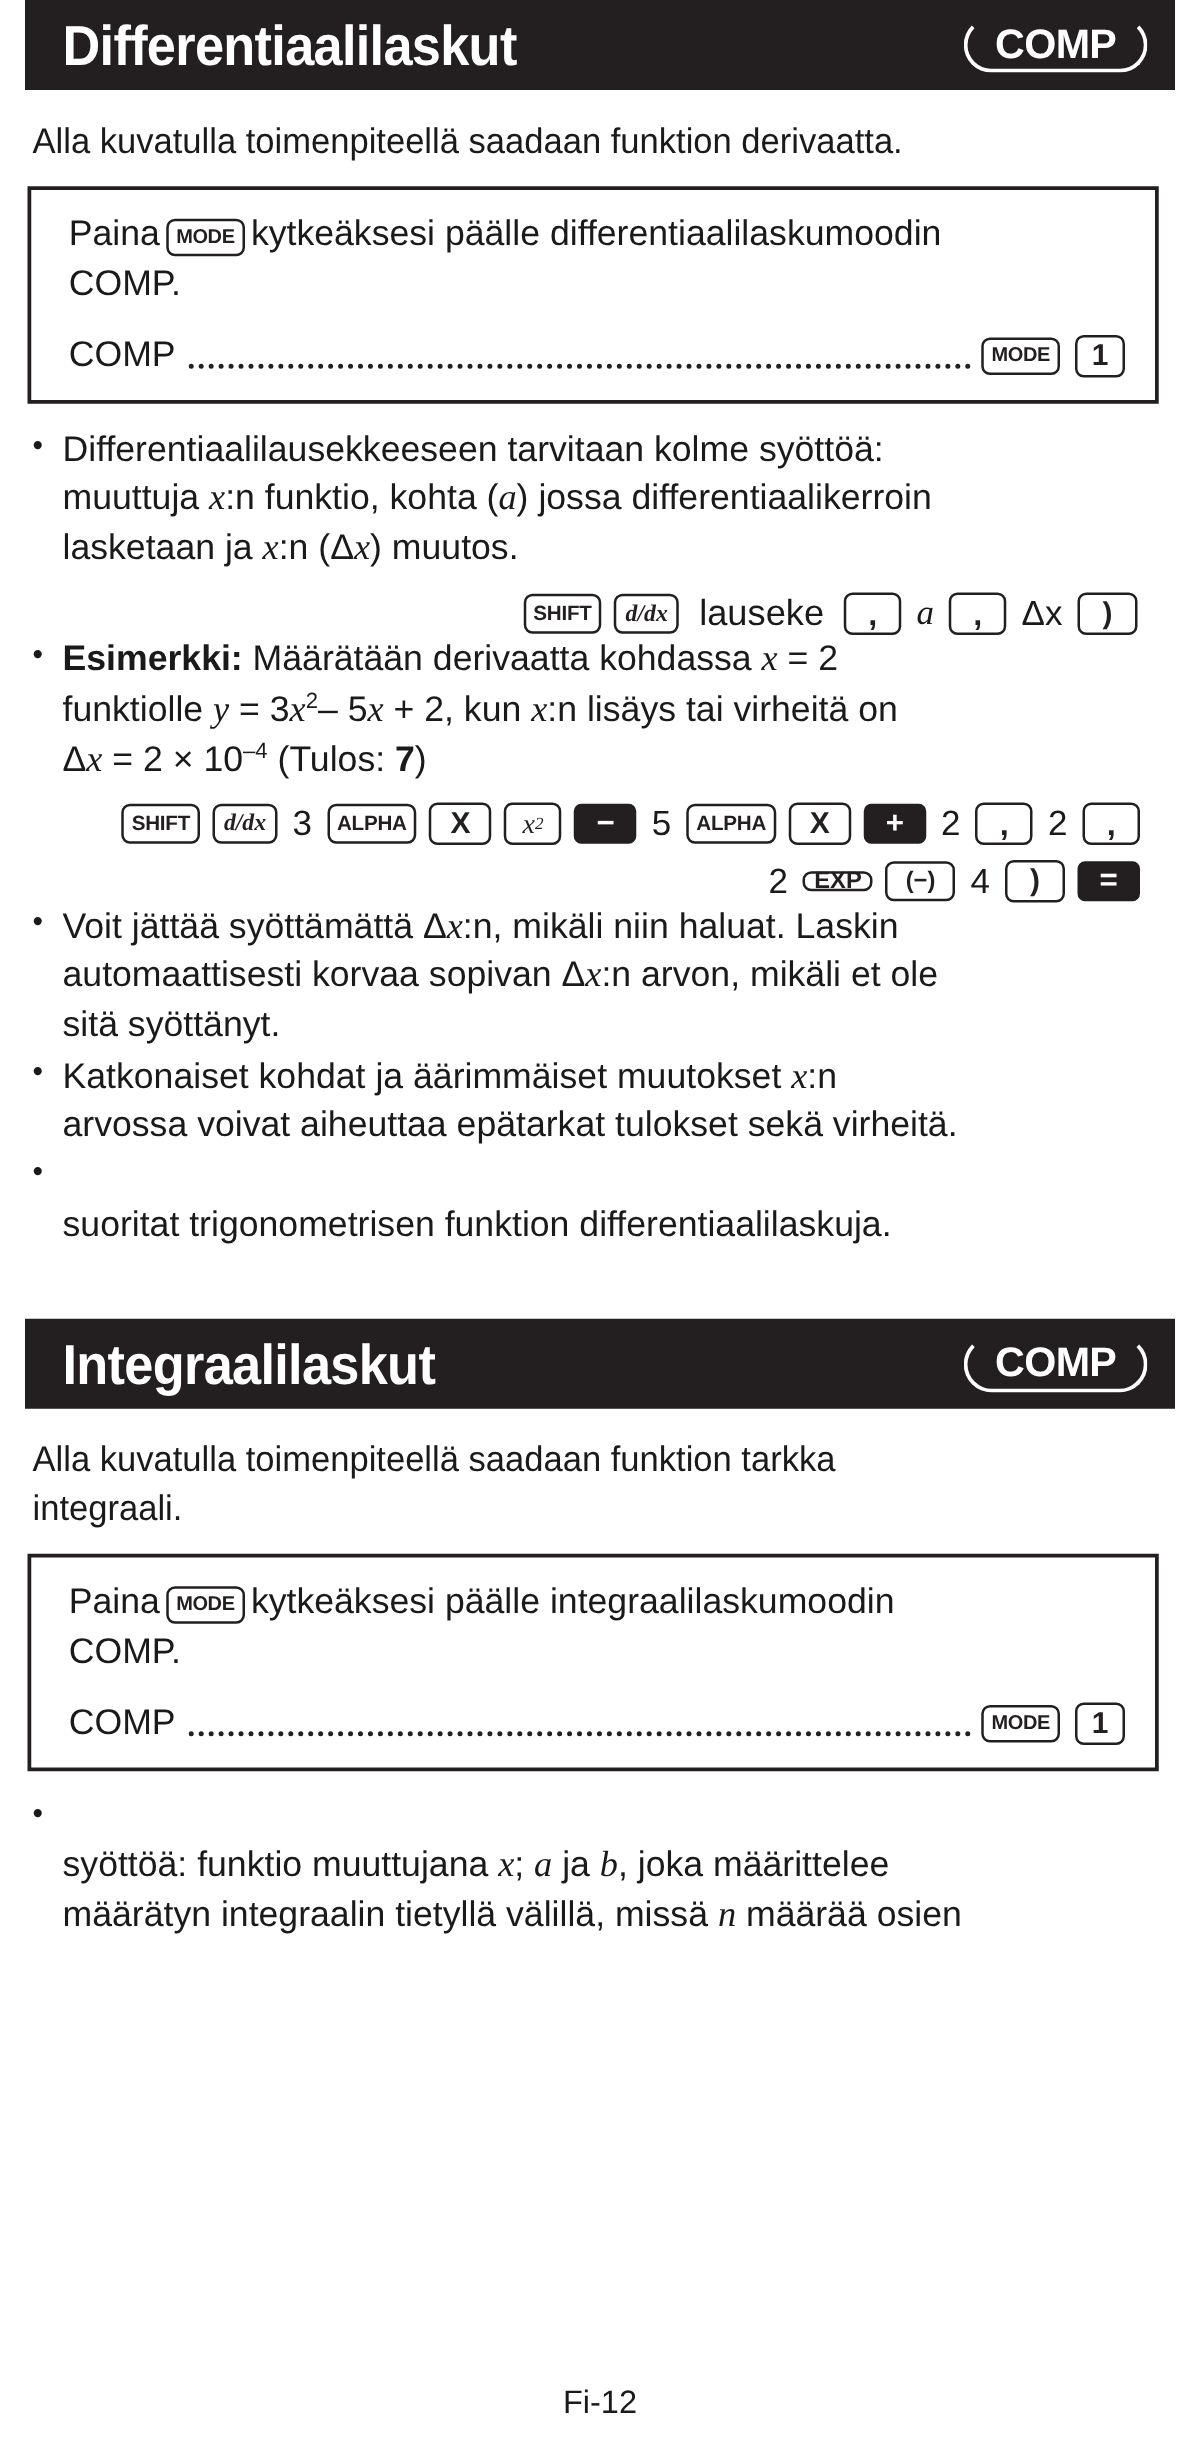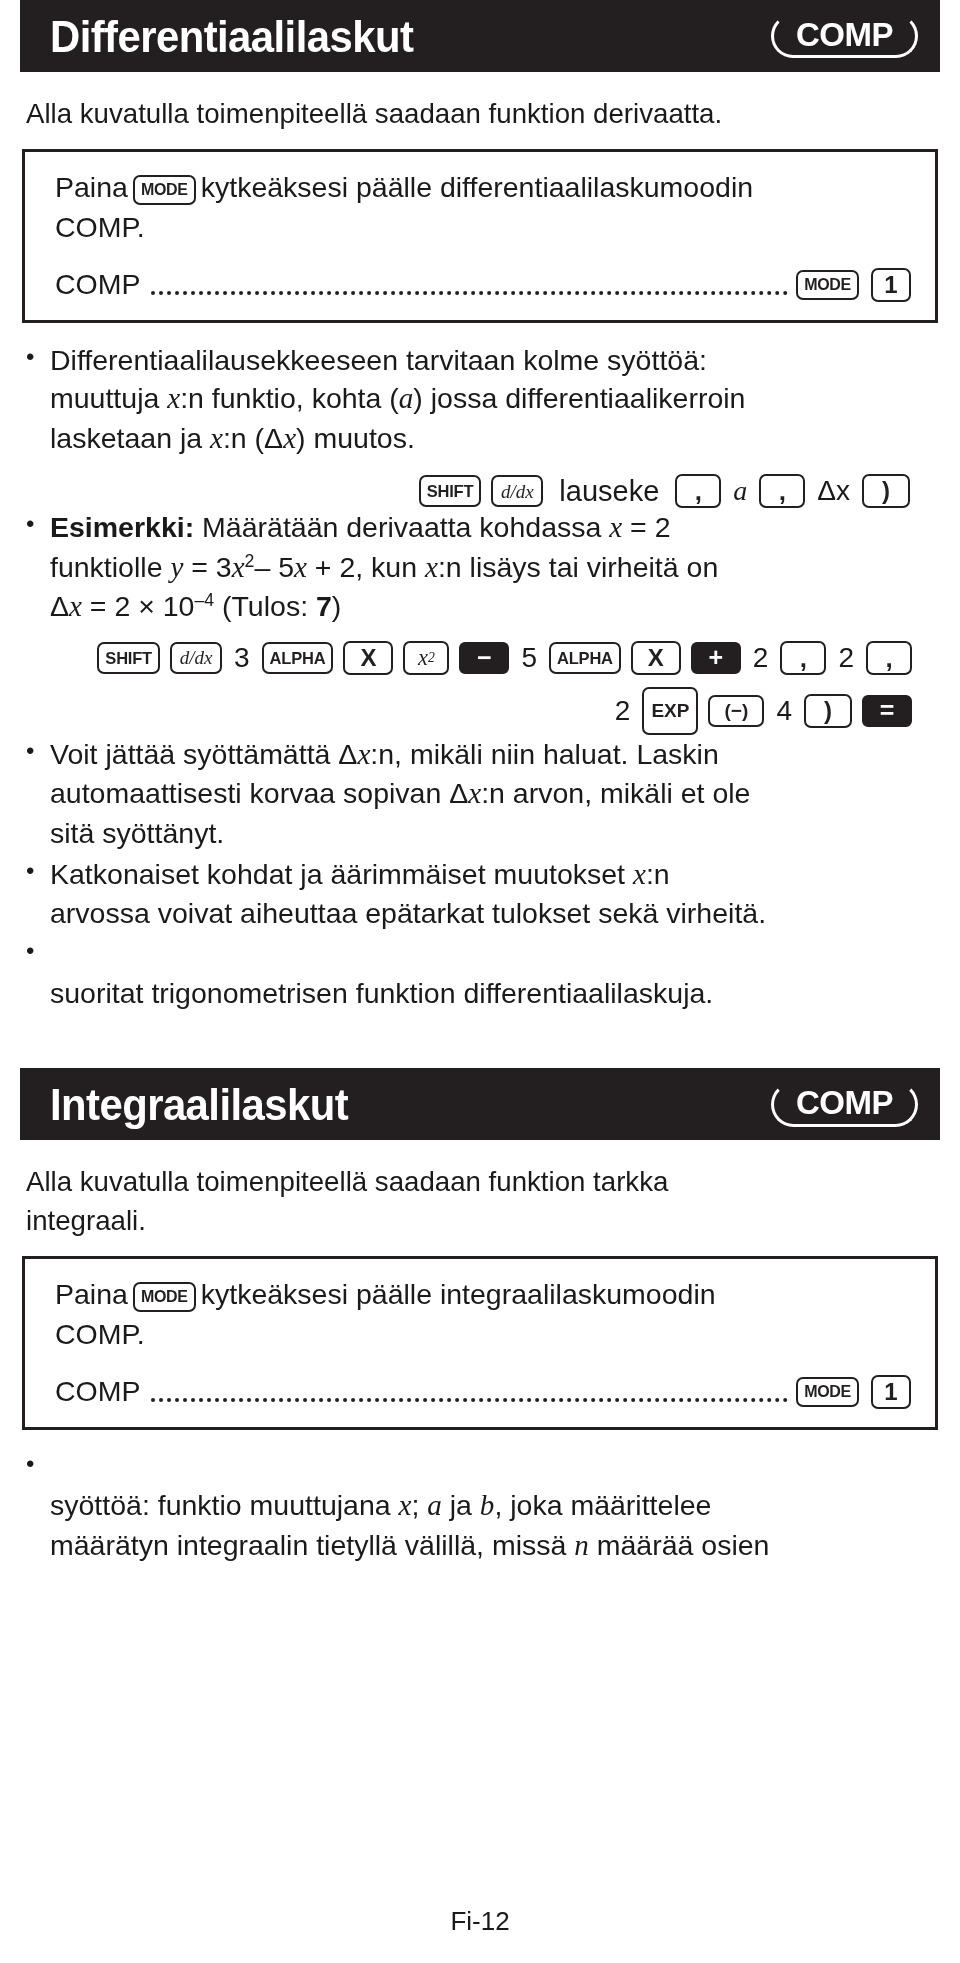--- a/index.html
+++ b/index.html
@@ -71,21 +71,21 @@
     transform: scaleX(0.97);
     transform-origin: left top;
   }
 
   .intro {
     margin: 22px 26px 0 26px;
   }
 
   
   .note-box {
-    margin: 16px 22px 0 22px;
+    margin: 16px 33px 0 22px;
     border: 3px solid #231f20;
     padding: 16px 24px 18px 30px;
     box-sizing: border-box;
   }
   .note-line {
     font-size: 28.5px;
     line-height: 1.40;
     display: flex;
     align-items: baseline;
     flex-wrap: wrap;
@@ -123,24 +123,24 @@
     box-sizing: border-box;
     vertical-align: middle;
     line-height: 1;
     padding: 0 6px;
     text-align: center;
   }
   .key.k-mode   { min-width: 50px; height: 30px; font-size: 16px; letter-spacing: -0.3px; }
   .key.k-num    { min-width: 40px; height: 34px; font-size: 24px; }
   .key.k-shift  { min-width: 54px; height: 32px; font-size: 16.5px; letter-spacing: -0.2px; }
   .key.k-alpha  { min-width: 54px; height: 32px; font-size: 16.5px; letter-spacing: -0.2px; }
-  .key.k-ddx    { min-width: 52px; height: 32px; font-size: 19px; font-style: italic; font-weight: normal; font-family: "Liberation Serif", serif; }
+  .key.k-ddx    { min-width: 52px; height: 32px; font-size: 19px; font-style: italic; font-weight: bold; font-family: "Liberation Serif", serif; }
   .key.k-wide   { min-width: 50px; height: 34px; font-size: 24px; }
   .key.k-sq     { min-width: 46px; height: 34px; font-size: 22px; font-style: italic; font-weight: normal; font-family: "Liberation Serif", serif; }
-  .key.k-exp    { min-width: 56px; height: 48px; font-size: 19px; }
+  .key.k-exp    { min-width: 56px; height: 16px; font-size: 19px; }
   .key.k-neg    { min-width: 56px; height: 32px; font-size: 19px; }
   .key.k-comma  { min-width: 46px; height: 34px; font-size: 26px; }
   .key.k-paren  { min-width: 48px; height: 34px; font-size: 24px; }
   .key.filled {
     background: #231f20;
     color: #ffffff;
     border-color: #231f20;
     border-radius: 6px;
   }
   .key.k-op { min-width: 50px; height: 32px; font-size: 25px; }

